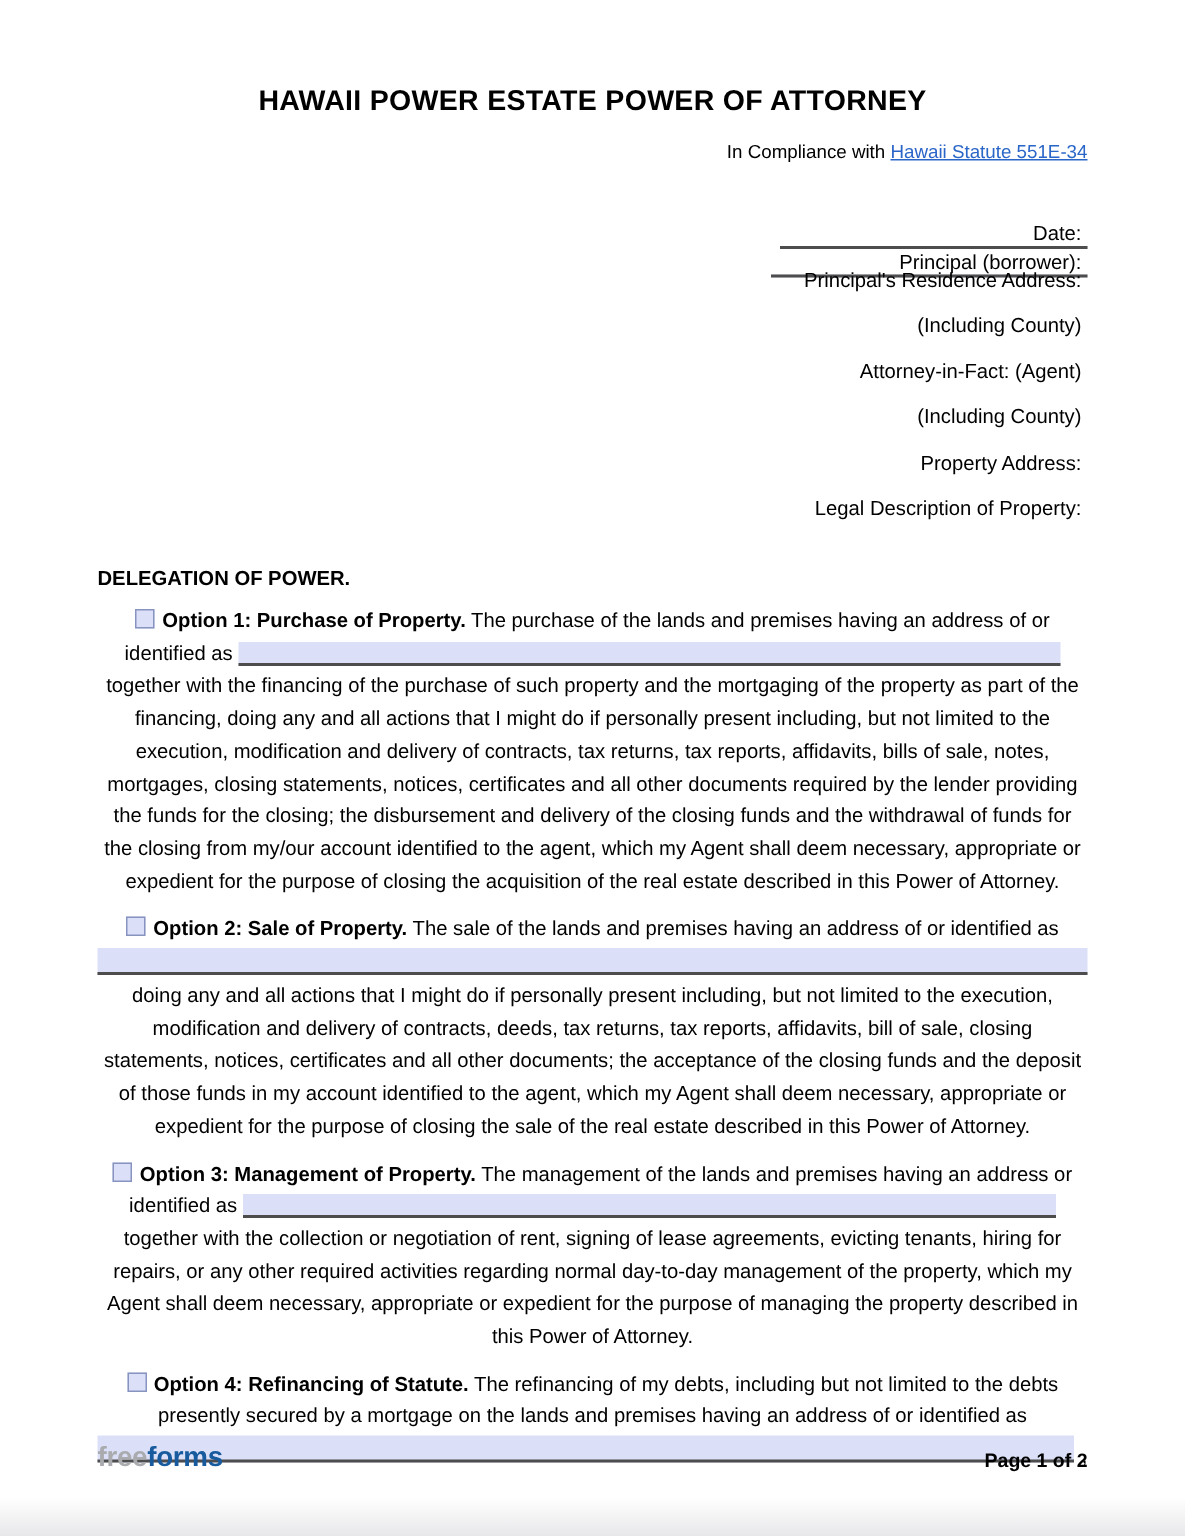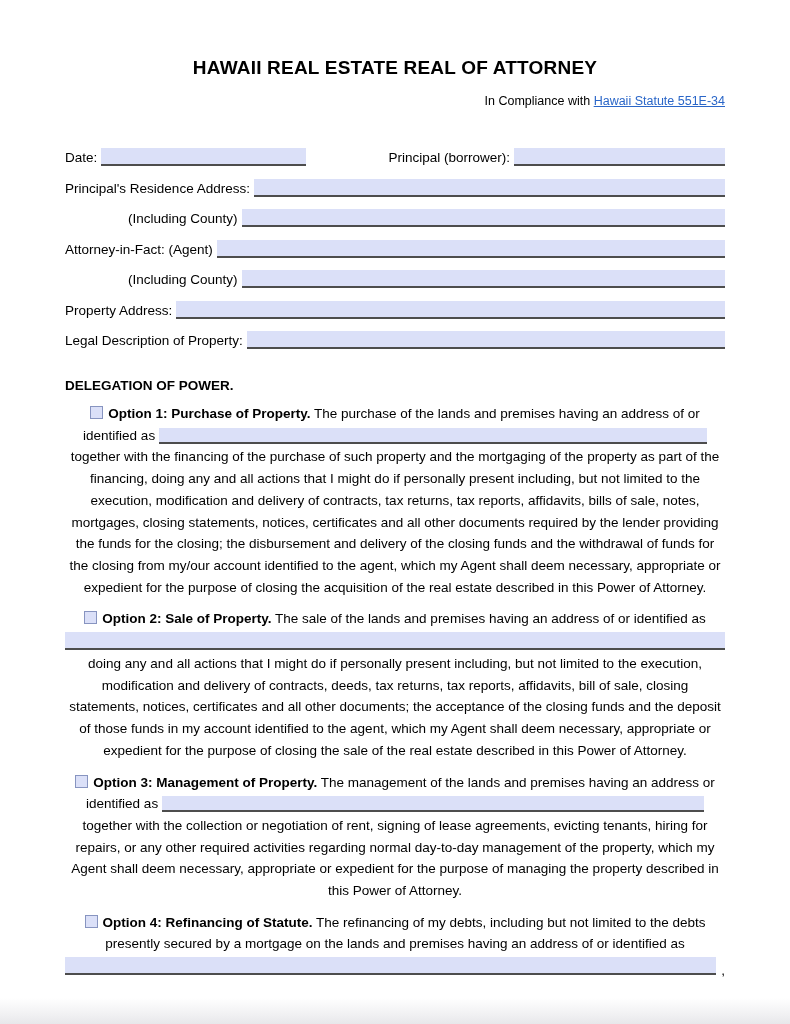--- a/index.html
+++ b/index.html
@@ -34,20 +34,21 @@
     cursor: pointer;
   }
 
   
   .rows { margin-top: 38px; }
   .row {
     display: flex;
     align-items: flex-end;
     margin-bottom: 11.5px;
     height: 19px;
+    flex-direction: column;
   }
   .lbl {
     font-size: 13.5px;
     white-space: nowrap;
     padding-right: 4px;
     line-height: 17px;
   }
   .field {
     height: 16px;
     background: var(--field-bg, #dbe0f8);
@@ -121,21 +122,21 @@
     height: 26px;
     background: linear-gradient(to bottom, #ffffff 0%, #efeff1 70%, #e7e7ea 100%);
   }
 </style>
 </head>
 <body>
 
 <div class="page">
   <div class="content">
 
-    <h1 class="doc-title">HAWAII REAL ESTATE REAL OF ATTORNEY</h1>
+    <h1 class="doc-title">HAWAII POWER ESTATE POWER OF ATTORNEY</h1>
     <div class="doc-subtitle">
       <span>In Compliance with</span>
       <span class="statute-link">Hawaii Statute 551E-34</span>
     </div>
 
     <div class="rows">
 
       <div class="row">
         <span class="lbl">Date:</span>
         <span class="field date-w"></span>
@@ -205,15 +206,21 @@
       <span>The refinancing of my debts, including but not limited to the debts presently secured by a mortgage on the lands and premises having an address of or identified as</span>
       <div class="field-line">
         <div class="bfield"></div>
         <span class="trailing-comma">,</span>
       </div>
       
     </div>
 
   </div>
 
+  <div class="footer">
+    <div class="logo">
+      <span class="logo-free">free</span><span class="logo-forms">forms</span>
+    </div>
+    <div class="page-num">Page 1 of 2</div>
+  </div>
 
   <div class="page-edge"></div>
 </div>
 
 </body></html>

